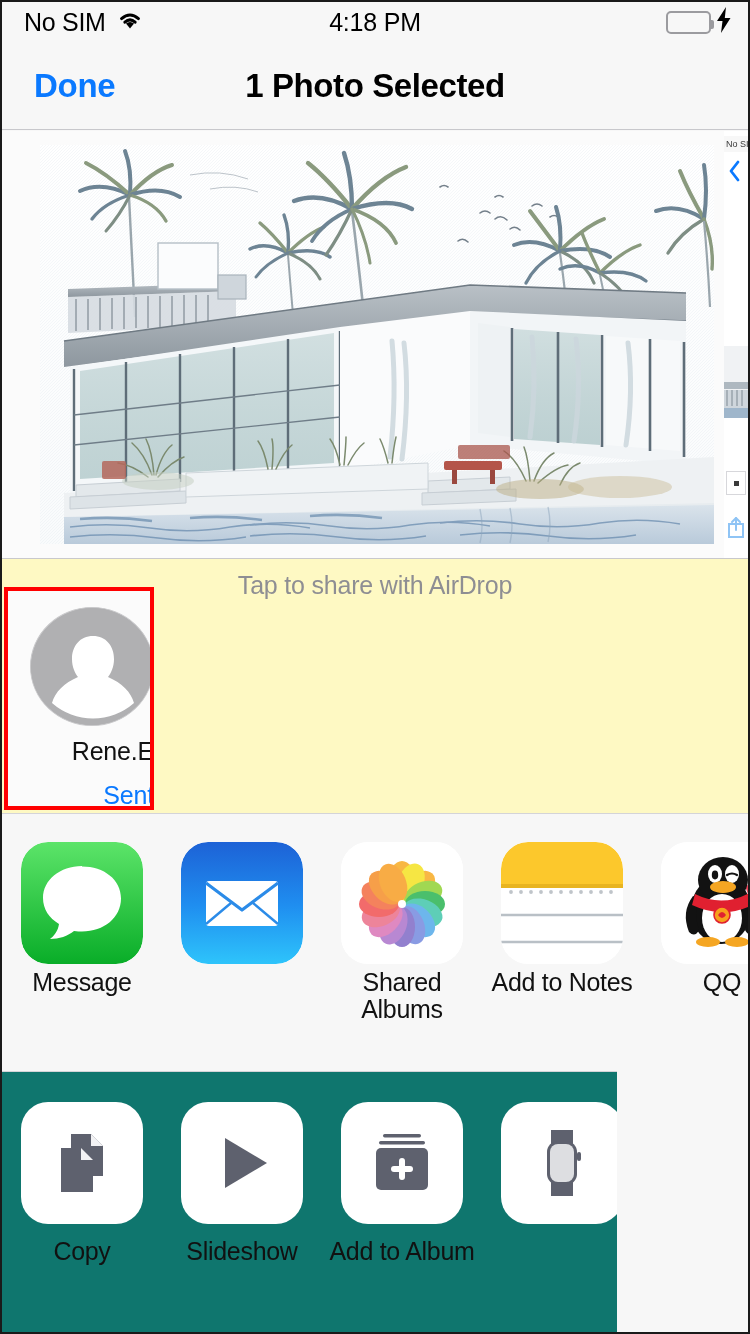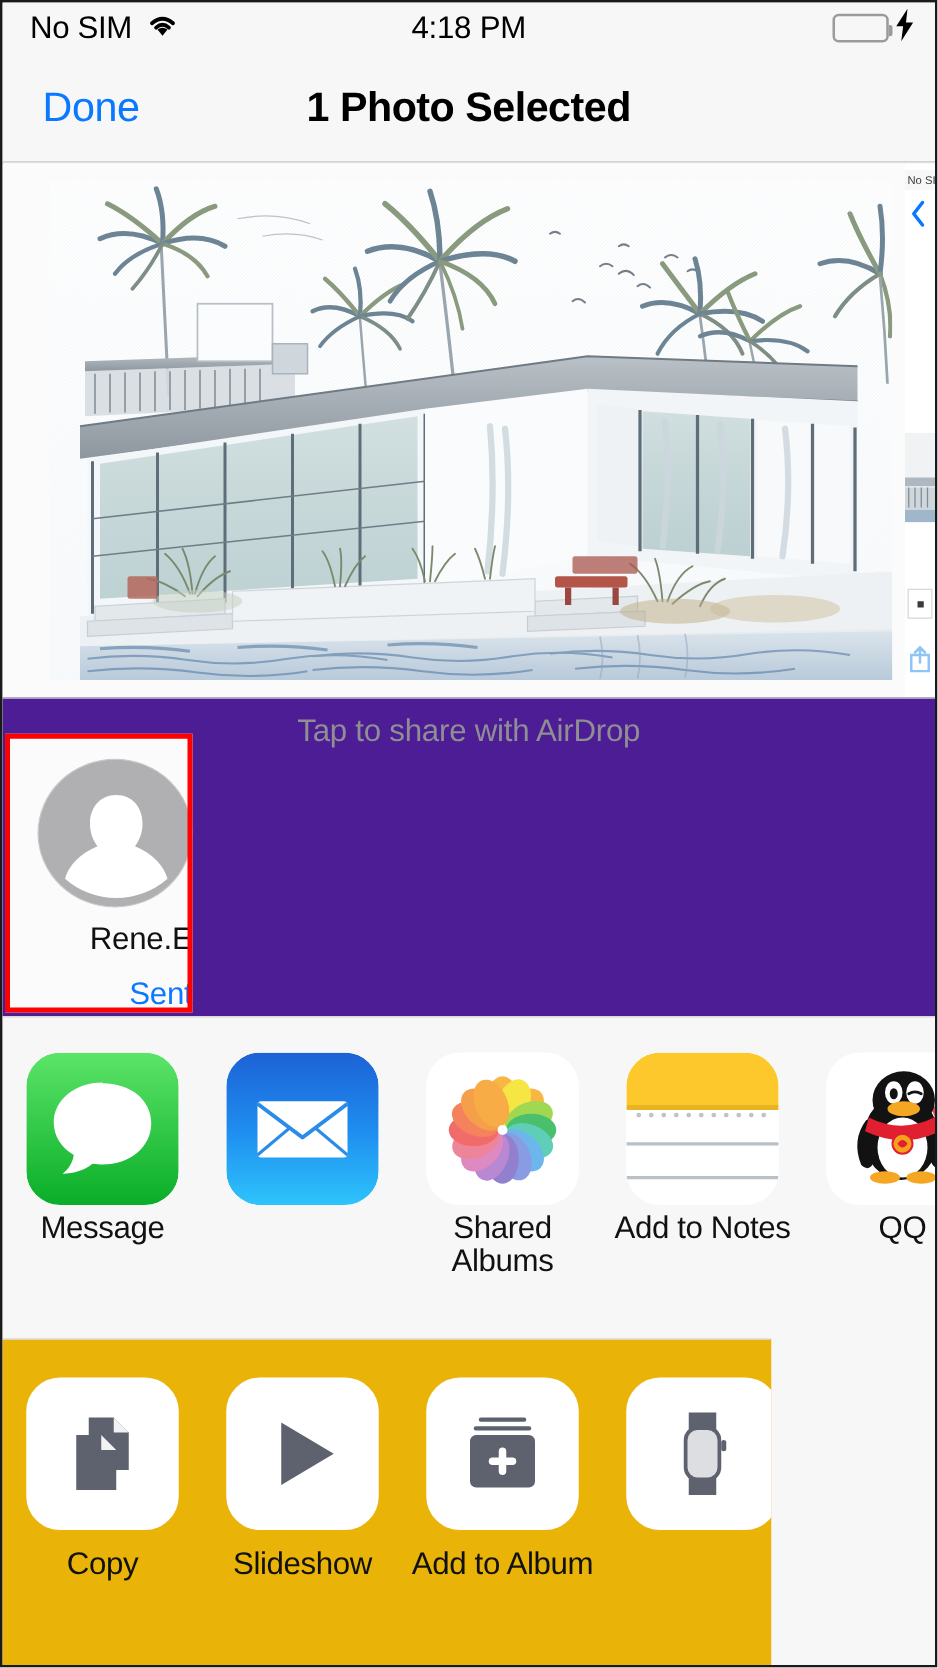--- a/index.html
+++ b/index.html
@@ -54,20 +54,21 @@
   .navbar{
     position:absolute; left:0; top:40px; width:746px; height:88px;
     background:#f7f7f7; border-bottom:1px solid #c8c8cc;
   }
   .nav-done{
     position:absolute; left:32px; top:0; height:88px;
     display:flex; align-items:center;
     font-size:33px; color:#0a79ff; letter-spacing:-0.3px;
     background:none; border:none; cursor:pointer;
     font-family:"Liberation Sans", sans-serif;
+    font-weight:bold;
   }
   .nav-title{
     position:absolute; left:0; top:0; width:746px; height:88px;
     display:flex; align-items:center; justify-content:center;
     font-size:33px; font-weight:bold; color:#000; letter-spacing:-0.4px;
   }
 
   
   .photostrip{
     position:absolute; left:0; top:129px; width:746px; height:427px;
@@ -107,21 +108,21 @@
   }
   .sliver-minithumb .dot{ width:5px; height:5px; background:#3a3a3a; }
   .sliver-share{
     position:absolute; left:3px; top:385px; width:18px; height:22px;
   }
   .sliver-share svg{ width:18px; height:22px; }
 
   
   .airdrop{
     position:absolute; left:0; top:556px; width:746px; height:255px;
-    background:#4c1d95; border-top:1px solid #c8c8cc;
+    background:#fef9c3; border-top:1px solid #c8c8cc;
   }
   .airdrop-hint{
     position:absolute; left:0; top:12px; width:746px;
     text-align:center; font-size:25px; color:#8e8e93; letter-spacing:-0.2px;
   }
   .airdrop-target{
     position:absolute; left:2px; top:28px; width:150px; height:223px;
     background:#fbfbfb;
     display:flex; flex-direction:column; align-items:flex-end;
     cursor:pointer;
@@ -160,21 +161,21 @@
   }
   .app-icon svg{ display:block; width:122px; height:122px; }
   .app-label{
     margin-top:5px; width:156px; text-align:center;
     font-size:25px; color:#111; line-height:1.07; letter-spacing:-0.3px;
   }
 
   
   .actionrow{
     position:absolute; left:0; top:1069px; width:615px; height:261px;
-    background:#eab308; border-top:1px solid #d4d4d8;
+    background:#0f766e; border-top:1px solid #d4d4d8;
     display:flex; align-items:flex-start; overflow:hidden;
   }
   .act-cell{
     flex:0 0 160px; width:160px;
     display:flex; flex-direction:column; align-items:center;
     padding-top:30px; cursor:pointer;
   }
   .act-icon{
     width:122px; height:122px; border-radius:27px;
     background:#ffffff; display:flex; align-items:center; justify-content:center;

